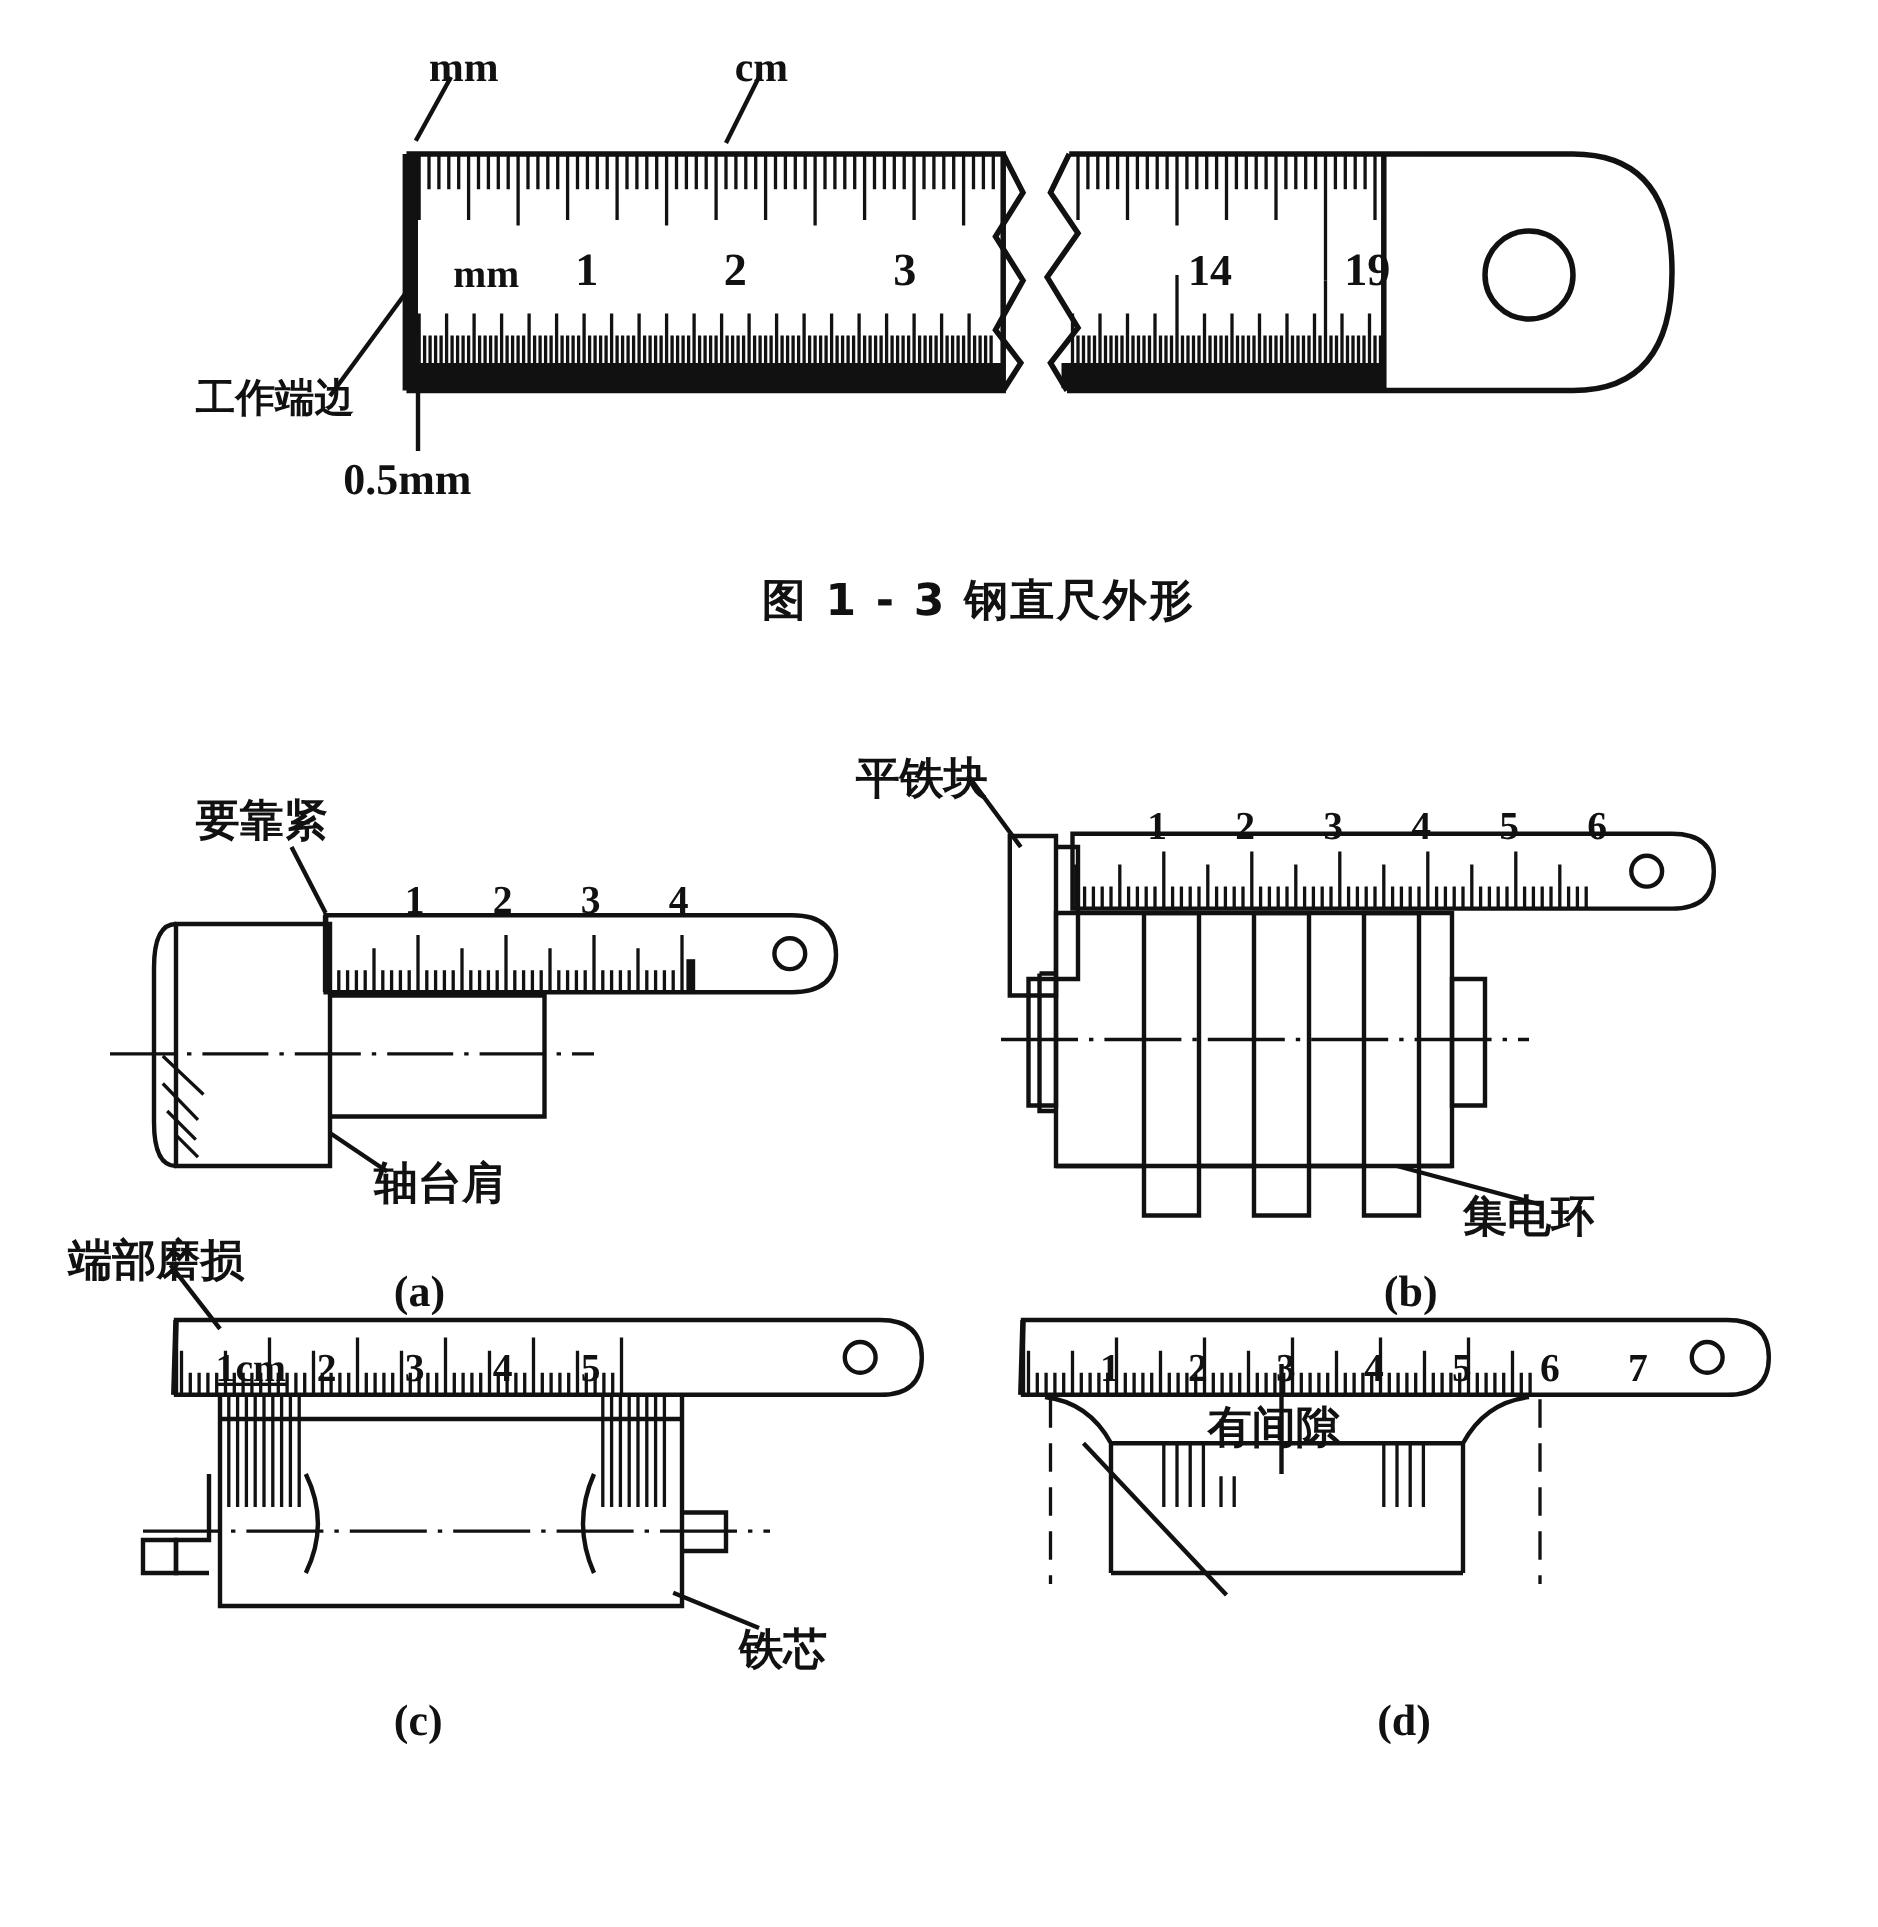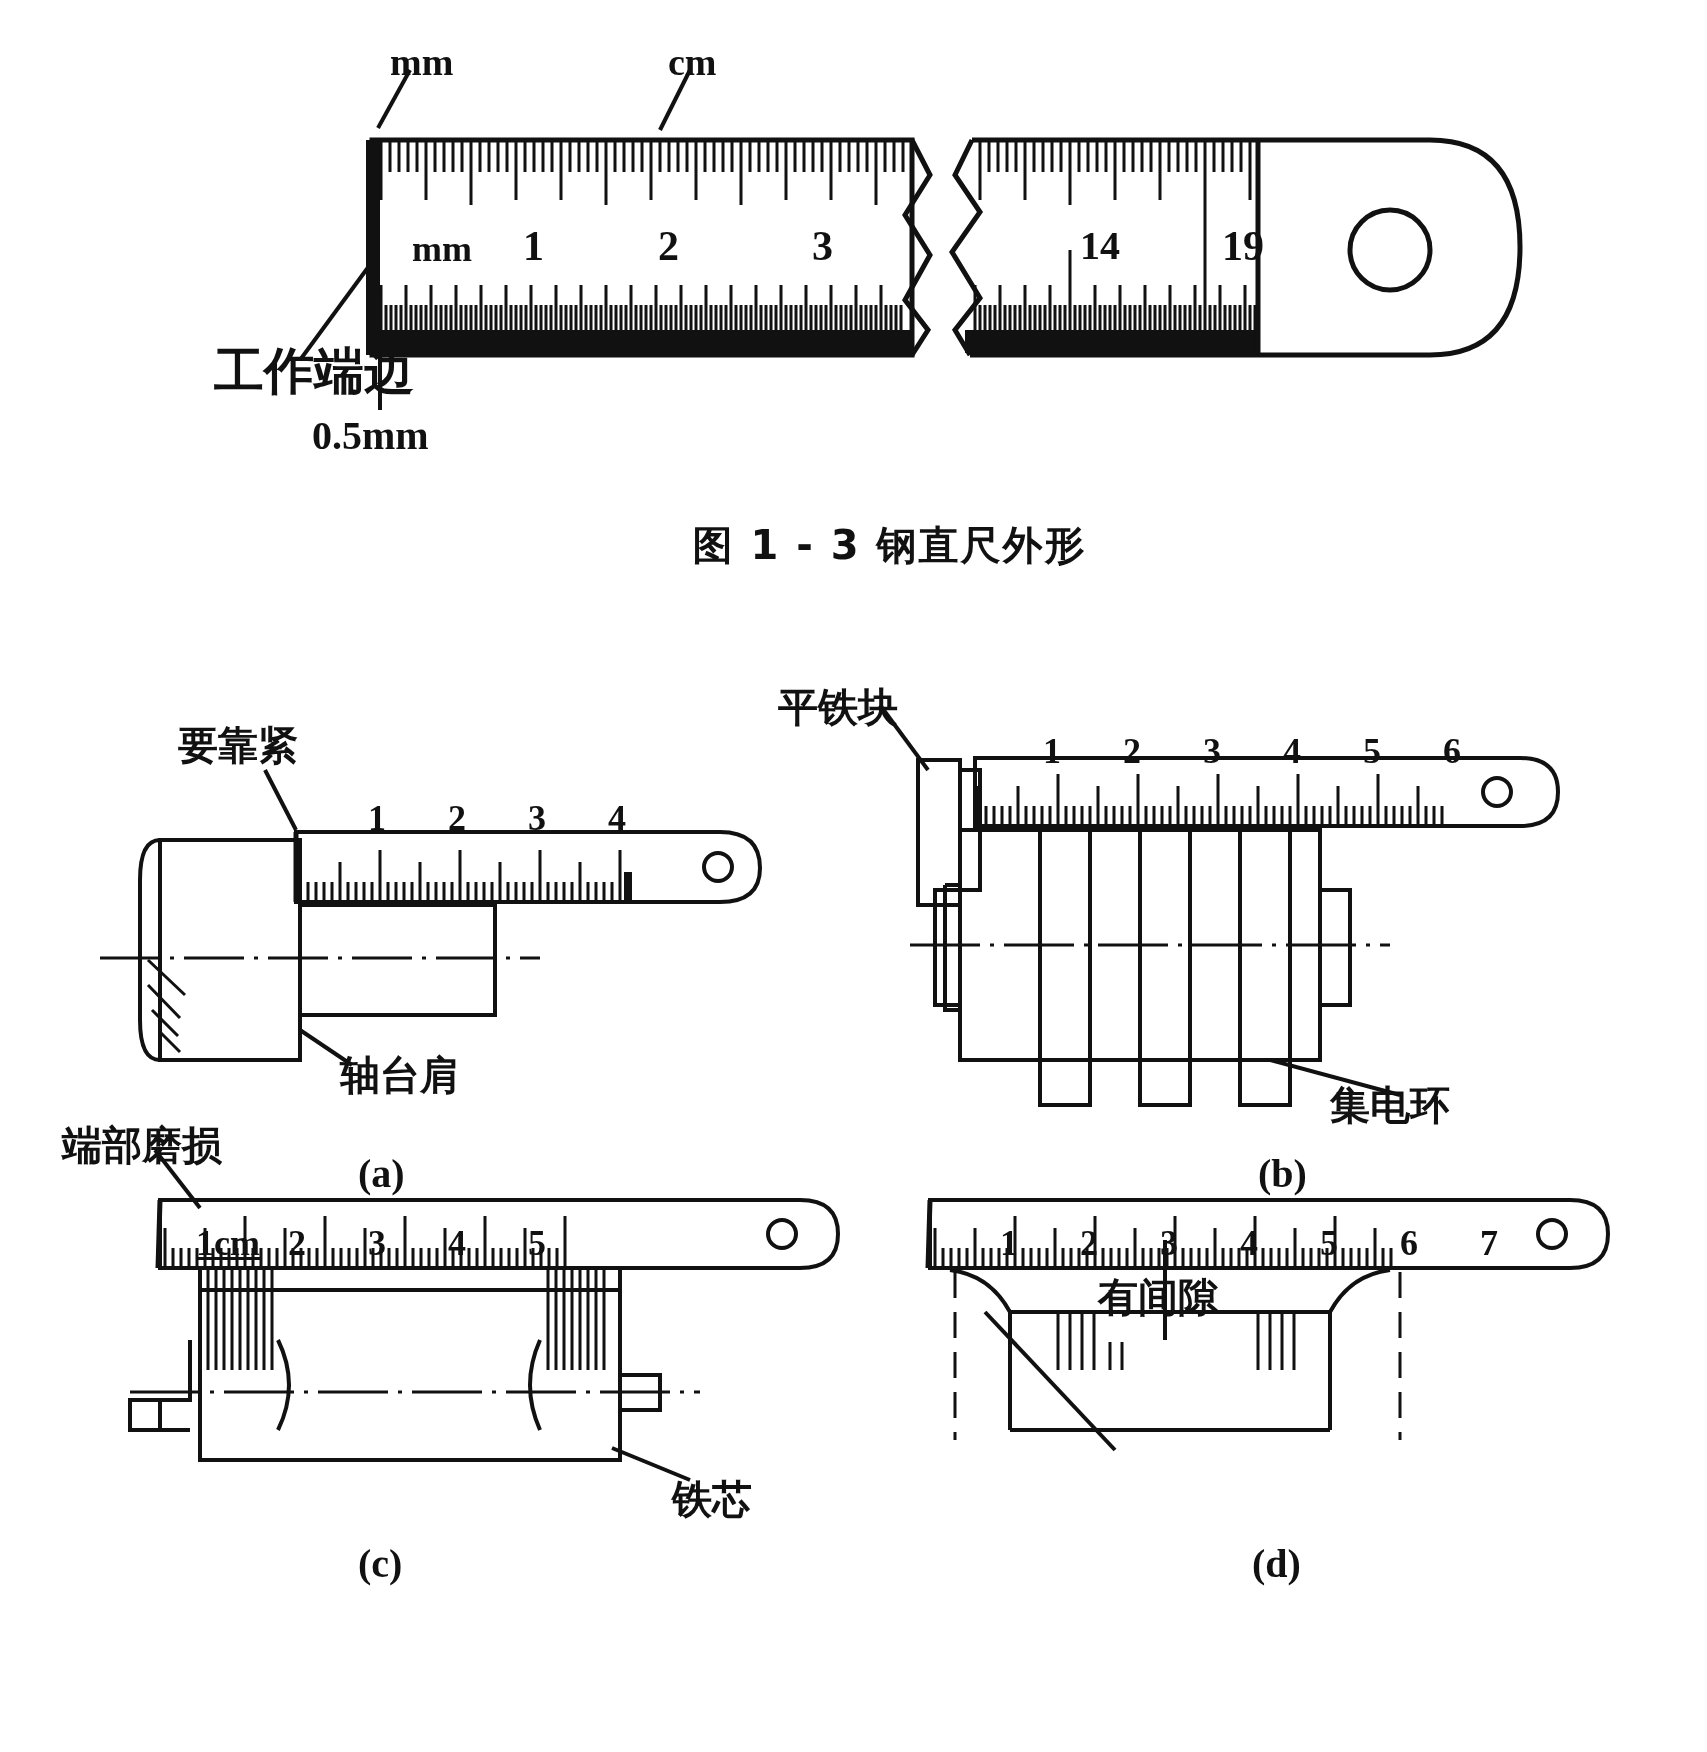--- a/index.html
+++ b/index.html
@@ -62,21 +62,21 @@
   </svg>
 
   <div class="lbl num" style="left:390px;top:40px;font-size:38px;">mm</div>
   <div class="lbl num" style="left:668px;top:40px;font-size:38px;">cm</div>
   <div class="lbl num" style="left:412px;top:228px;font-size:36px;">mm</div>
   <div class="lbl num" style="left:523px;top:222px;font-size:42px;">1</div>
   <div class="lbl num" style="left:658px;top:222px;font-size:42px;">2</div>
   <div class="lbl num" style="left:812px;top:222px;font-size:42px;">3</div>
   <div class="lbl num" style="left:1080px;top:222px;font-size:40px;">14</div>
   <div class="lbl num" style="left:1222px;top:222px;font-size:42px;">19</div>
-  <div class="lbl cn" style="left:178px;top:338px;font-size:50px;margin-left:36px;">工作端边</div>
+  <div class="lbl cn" style="left:178px;top:338px;font-size:36px;">工作端边</div>
   <div class="lbl num" style="left:312px;top:412px;font-size:40px;">0.5mm</div>
 
   <div class="caption" style="top:518px;">图 1 - 3    钢直尺外形</div>
 
   <svg width="1707" height="960" viewBox="0 0 1707 960" style="top:640px;">
     <g stroke="#111" fill="none" stroke-width="4">
 
       <path d="M160 200 L160 275 L160 355 L160 420 L300 420 L300 200 Z" stroke-width="4" fill="none"></path>
       <path d="M160 200 Q140 200 140 240 L140 380 Q140 420 160 420" stroke-width="4"></path>
       <g stroke-width="3">

